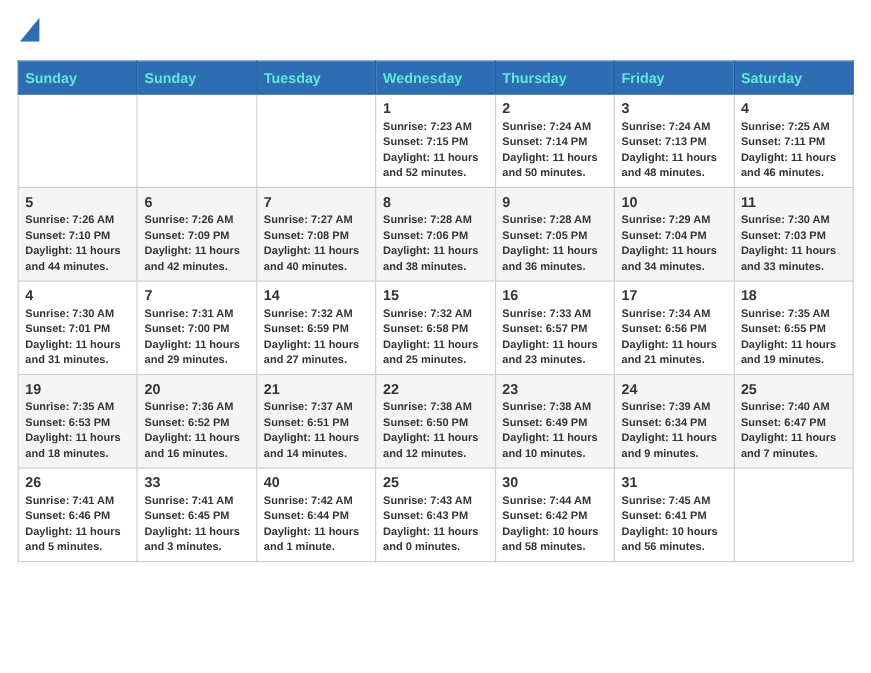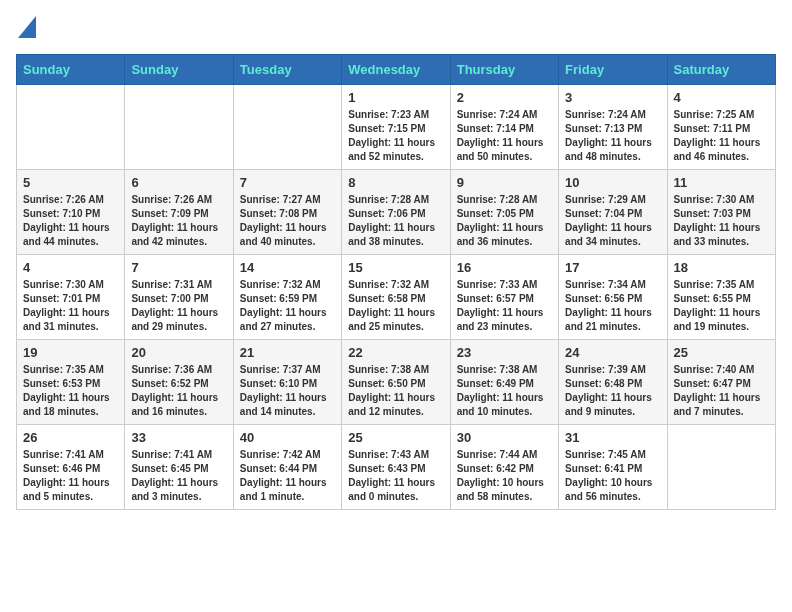--- a/index.html
+++ b/index.html
@@ -249,39 +249,39 @@
         </td>
         <td>
           <span class="day-number">20</span>
           <div class="day-info">Sunrise: 7:36 AM
 Sunset: 6:52 PM
 Daylight: 11 hours and 16 minutes.</div>
         </td>
         <td>
           <span class="day-number">21</span>
           <div class="day-info">Sunrise: 7:37 AM
-Sunset: 6:10 PM
+Sunset: 6:51 PM
 Daylight: 11 hours and 14 minutes.</div>
         </td>
         <td>
           <span class="day-number">22</span>
           <div class="day-info">Sunrise: 7:38 AM
 Sunset: 6:50 PM
 Daylight: 11 hours and 12 minutes.</div>
         </td>
         <td>
           <span class="day-number">23</span>
           <div class="day-info">Sunrise: 7:38 AM
 Sunset: 6:49 PM
 Daylight: 11 hours and 10 minutes.</div>
         </td>
         <td>
           <span class="day-number">24</span>
           <div class="day-info">Sunrise: 7:39 AM
-Sunset: 6:48 PM
+Sunset: 6:34 PM
 Daylight: 11 hours and 9 minutes.</div>
         </td>
         <td>
           <span class="day-number">25</span>
           <div class="day-info">Sunrise: 7:40 AM
 Sunset: 6:47 PM
 Daylight: 11 hours and 7 minutes.</div>
         </td>
       </tr>
       <tr>

